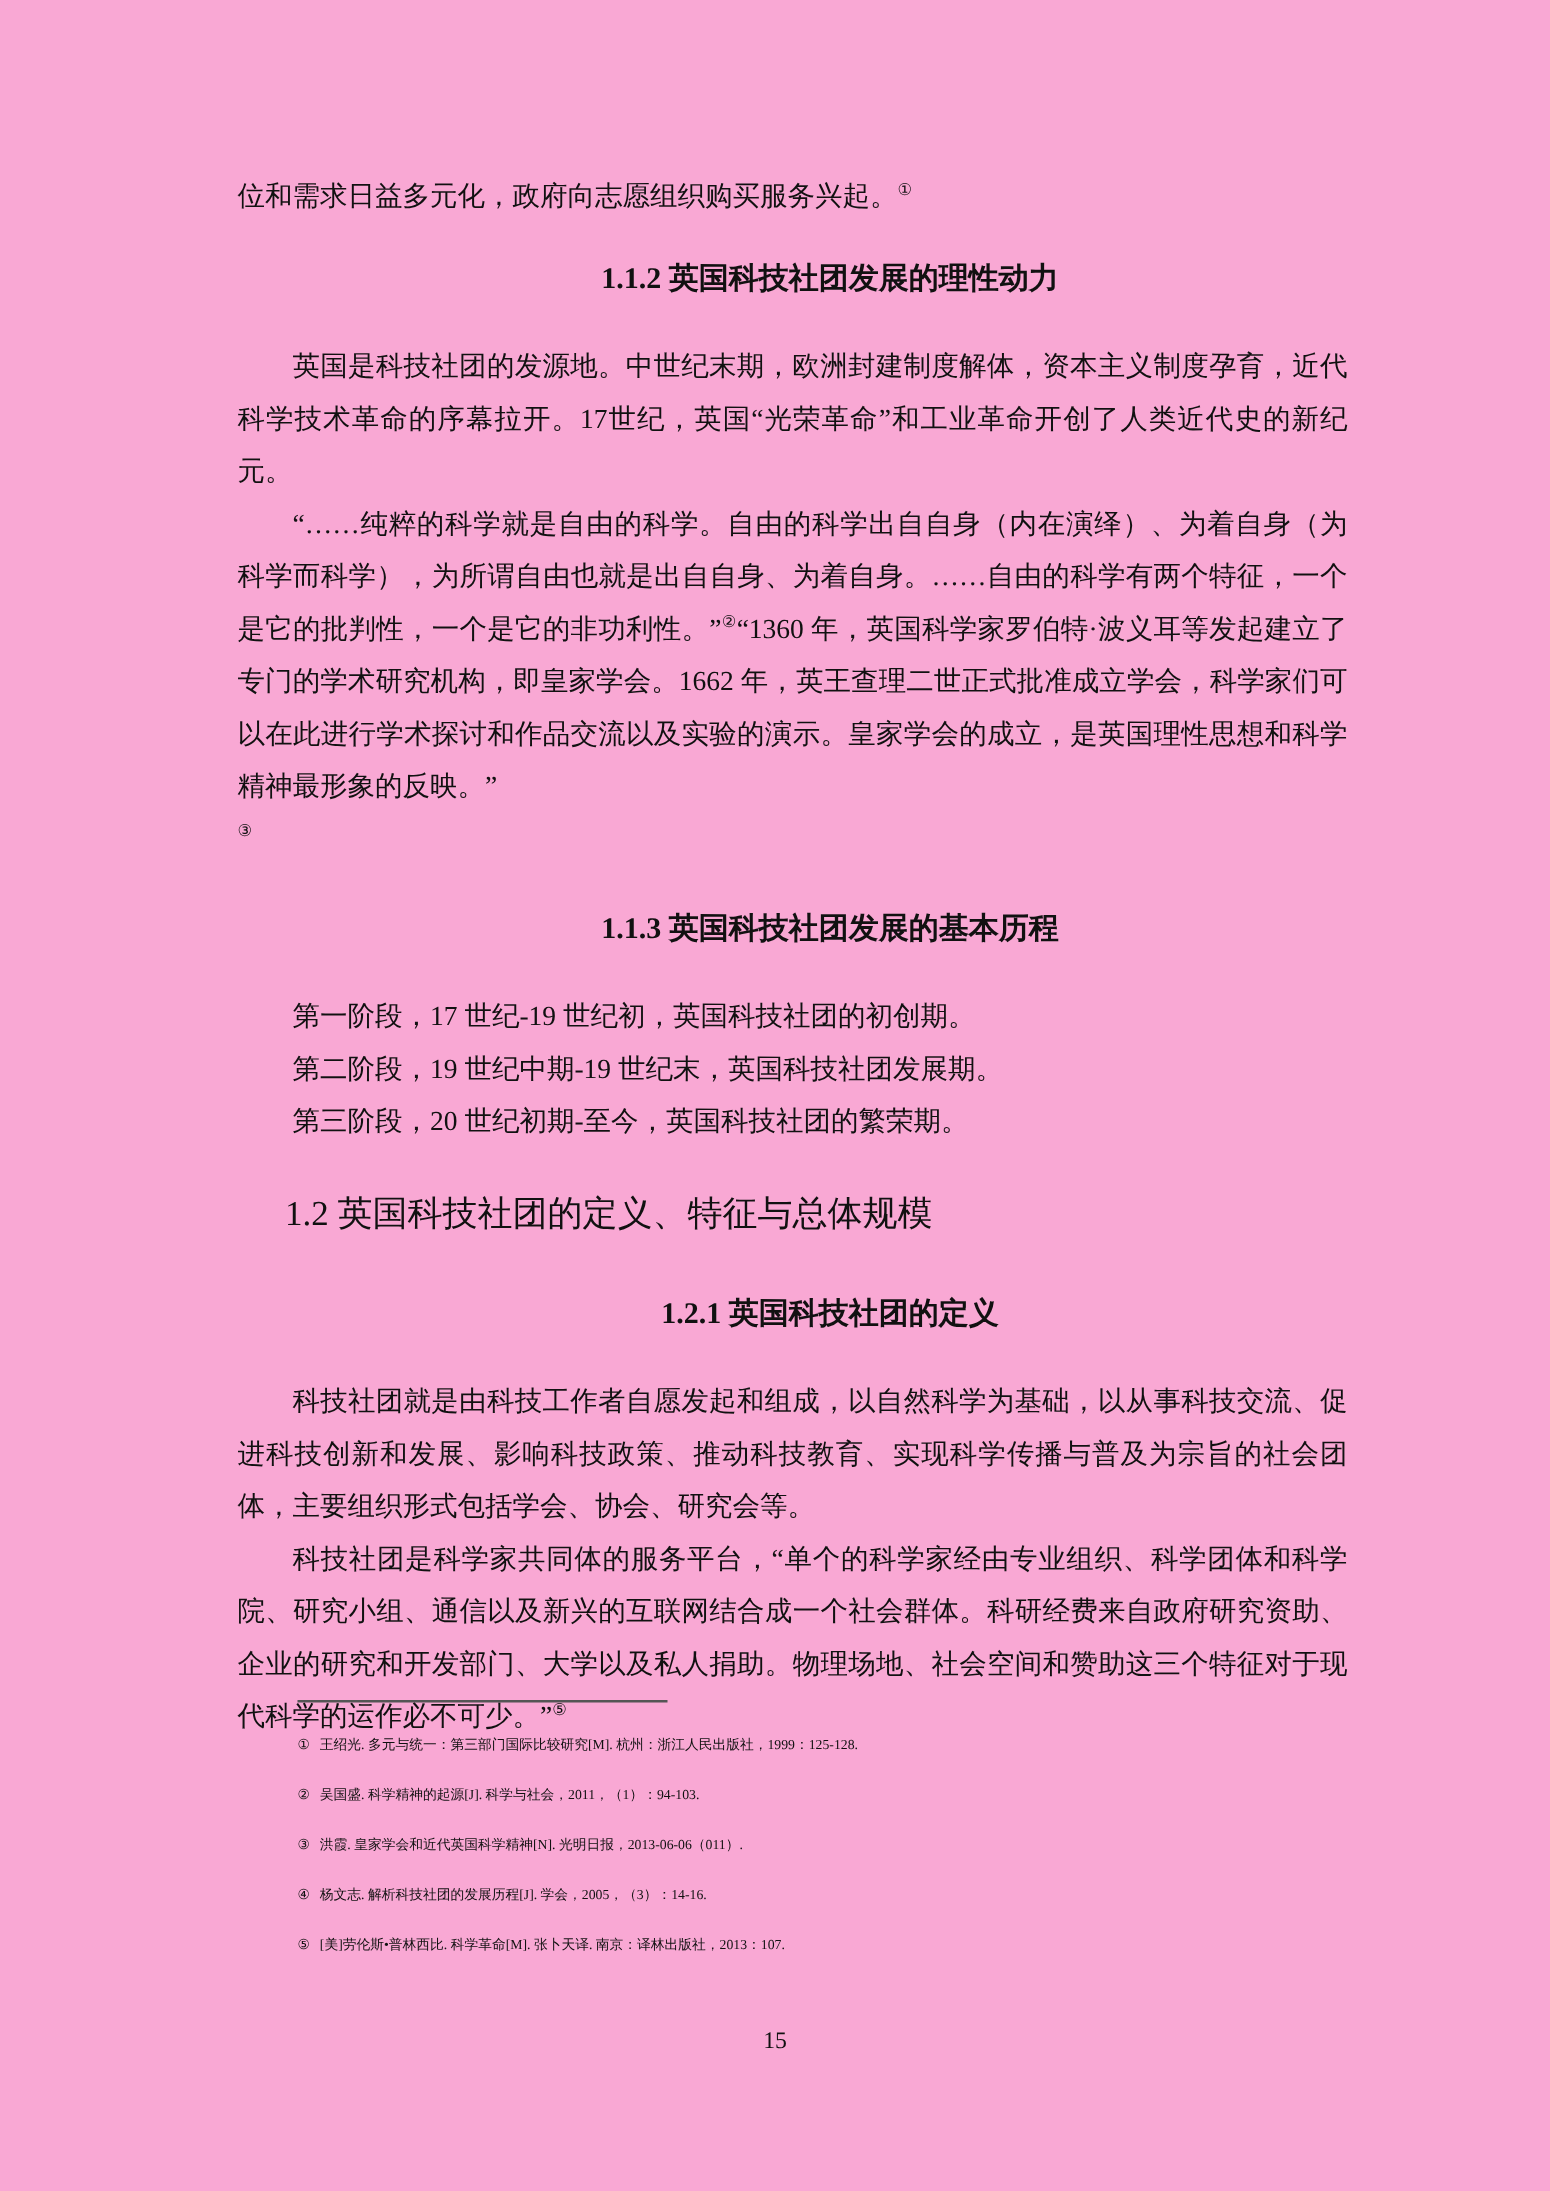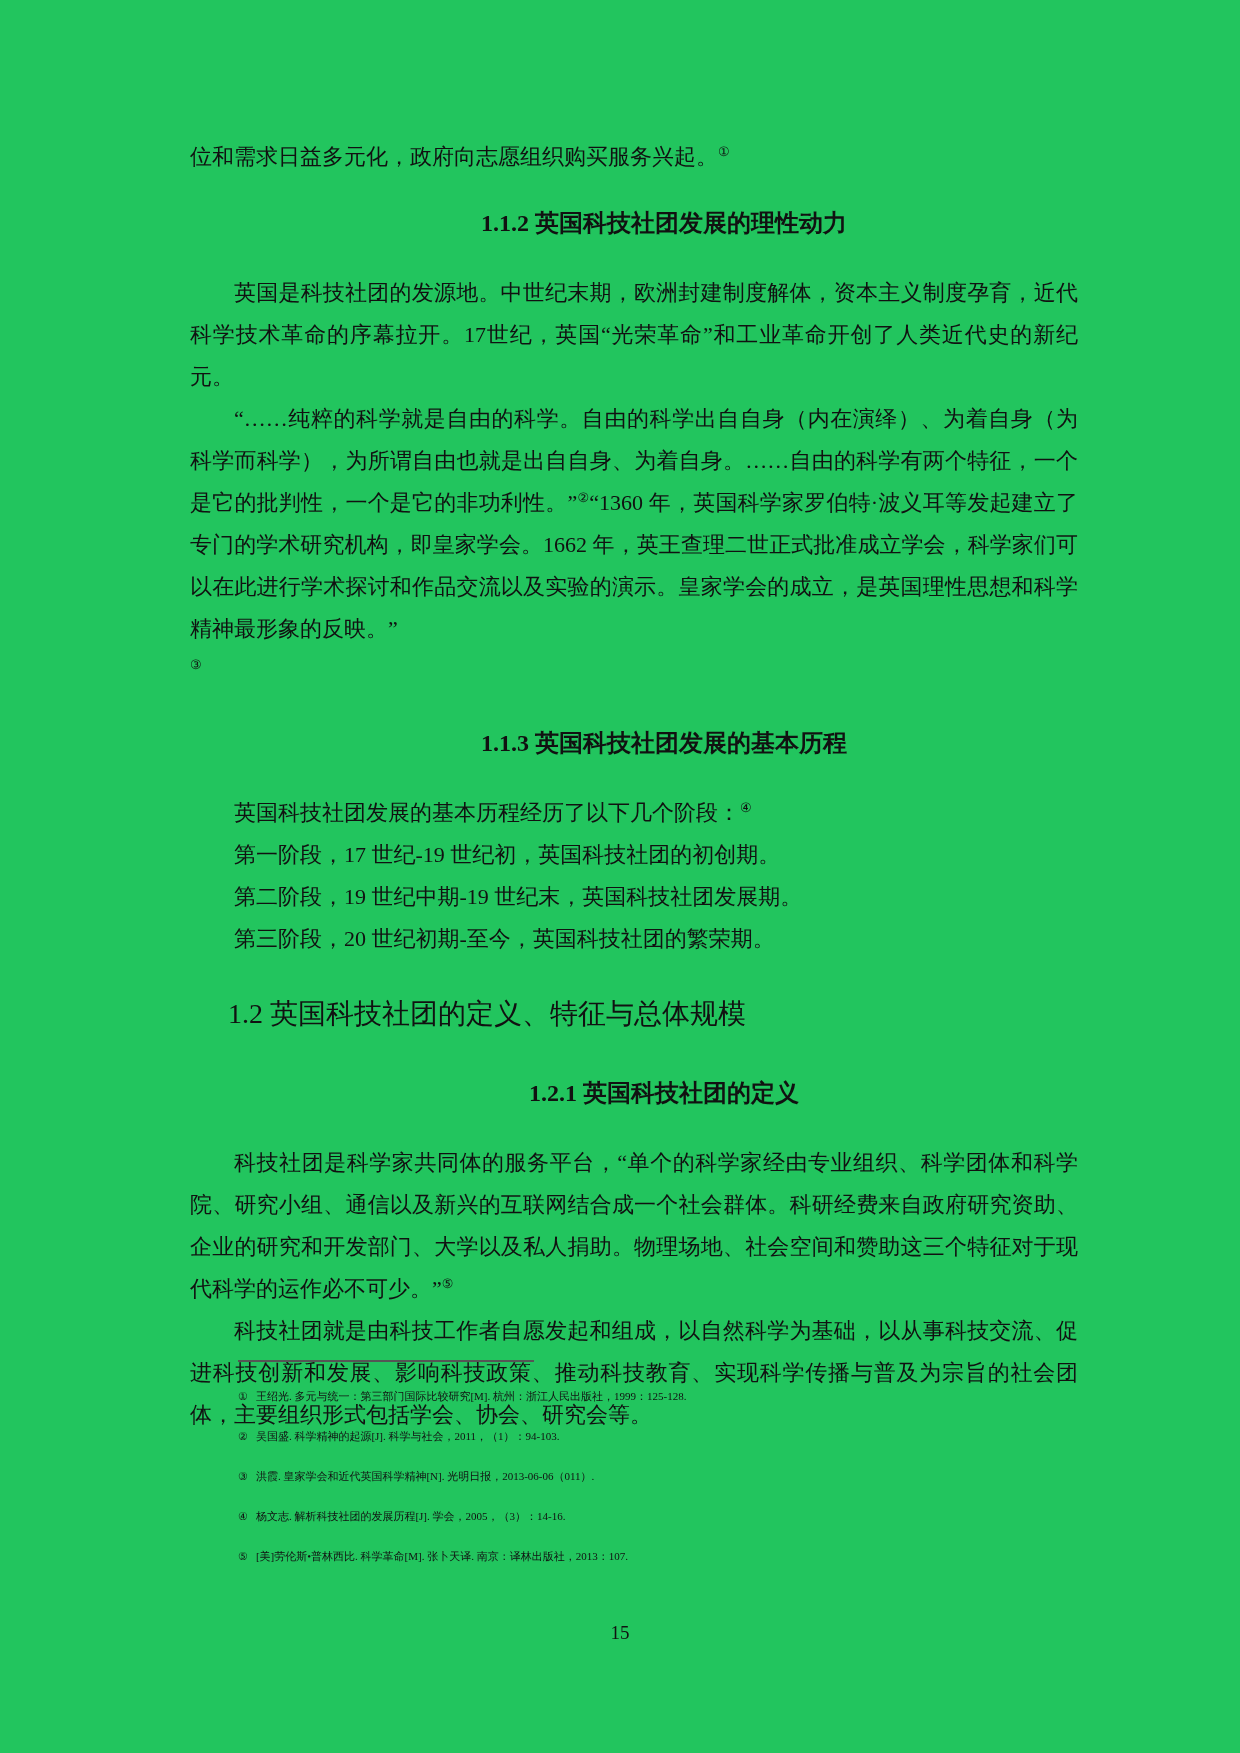--- a/index.html
+++ b/index.html
@@ -4,21 +4,21 @@
 <style>
   html, body {
     margin: 0;
     padding: 0;
     background: #ffffff;
   }
   .page {
     position: relative;
     width: 1240px;
     height: 1753px;
-    background: #22c55e;
+    background: #f9a8d4;
     color: #111111;
     font-family: "Liberation Serif", "DejaVu Serif", serif;
     overflow: hidden;
   }
   .content {
     position: absolute;
     left: 190px;
     top: 136px;
     width: 888px;
     font-size: 22px;
@@ -96,35 +96,34 @@
     <p class="indent">英国是科技社团的发源地。中世纪末期，欧洲封建制度解体，资本主义制度孕育，近代科学技术革命的序幕拉开。17世纪，英国“光荣革命”和工业革命开创了人类近代史的新纪元。</p>
 
     <p class="indent"><span>“……纯粹的科学就是自由的科学。自由的科学出自自身（内在演绎）、为着自身（为科学而科学），为所谓自由也就是出自自身、为着自身。……自由的科学有两个特征，一个是它的批判性，一个是它的非功利性。”</span><sup class="fnref">②</sup><span>“1360 年，英国科学家罗伯特·波义耳等发起建立了专门的学术研究机构，即皇家学会。1662 年，英王查理二世正式批准成立学会，科学家们可以在此进行学术探讨和作品交流以及实验的演示。皇家学会的成立，是英国理性思想和科学精神最形象的反映。”</span></p>
 
     <p class="sup-line">③</p>
 
     <h3 class="sub-heading" style="margin-top: 42px;">1.1.3 英国科技社团发展的基本历程</h3>
 
     <div class="spacer-sm"></div>
 
-    <p class="indent"><span>英国科技社团发展的基本历程经历了以下几个阶段：</span><sup class="fnref">④</sup></p>
 
     <p class="indent">第一阶段，17 世纪-19 世纪初，英国科技社团的初创期。</p>
     <p class="indent">第二阶段，19 世纪中期-19 世纪末，英国科技社团发展期。</p>
     <p class="indent">第三阶段，20 世纪初期-至今，英国科技社团的繁荣期。</p>
 
     <h2 class="main-heading">1.2 英国科技社团的定义、特征与总体规模</h2>
 
     <h3 class="sub-heading" style="margin-top: 34px;">1.2.1 英国科技社团的定义</h3>
 
     <div class="spacer-sm"></div>
 
+    <p class="indent">科技社团就是由科技工作者自愿发起和组成，以自然科学为基础，以从事科技交流、促进科技创新和发展、影响科技政策、推动科技教育、实现科学传播与普及为宗旨的社会团体，主要组织形式包括学会、协会、研究会等。</p>
+
     <p class="indent"><span>科技社团是科学家共同体的服务平台，“单个的科学家经由专业组织、科学团体和科学院、研究小组、通信以及新兴的互联网结合成一个社会群体。科研经费来自政府研究资助、企业的研究和开发部门、大学以及私人捐助。物理场地、社会空间和赞助这三个特征对于现代科学的运作必不可少。”</span><sup class="fnref">⑤</sup></p>
-
-    <p class="indent">科技社团就是由科技工作者自愿发起和组成，以自然科学为基础，以从事科技交流、促进科技创新和发展、影响科技政策、推动科技教育、实现科学传播与普及为宗旨的社会团体，主要组织形式包括学会、协会、研究会等。</p>
 
   </div>
 
   <div class="footnote-area">
     <div class="footnote-divider"></div>
 
     <div class="footnote-item"><span class="marker">①</span><span>王绍光. 多元与统一：第三部门国际比较研究[M]. 杭州：浙江人民出版社，1999：125-128.</span></div>
 
     <div class="footnote-item"><span class="marker">②</span><span>吴国盛. 科学精神的起源[J]. 科学与社会，2011，（1）：94-103.</span></div>
 

